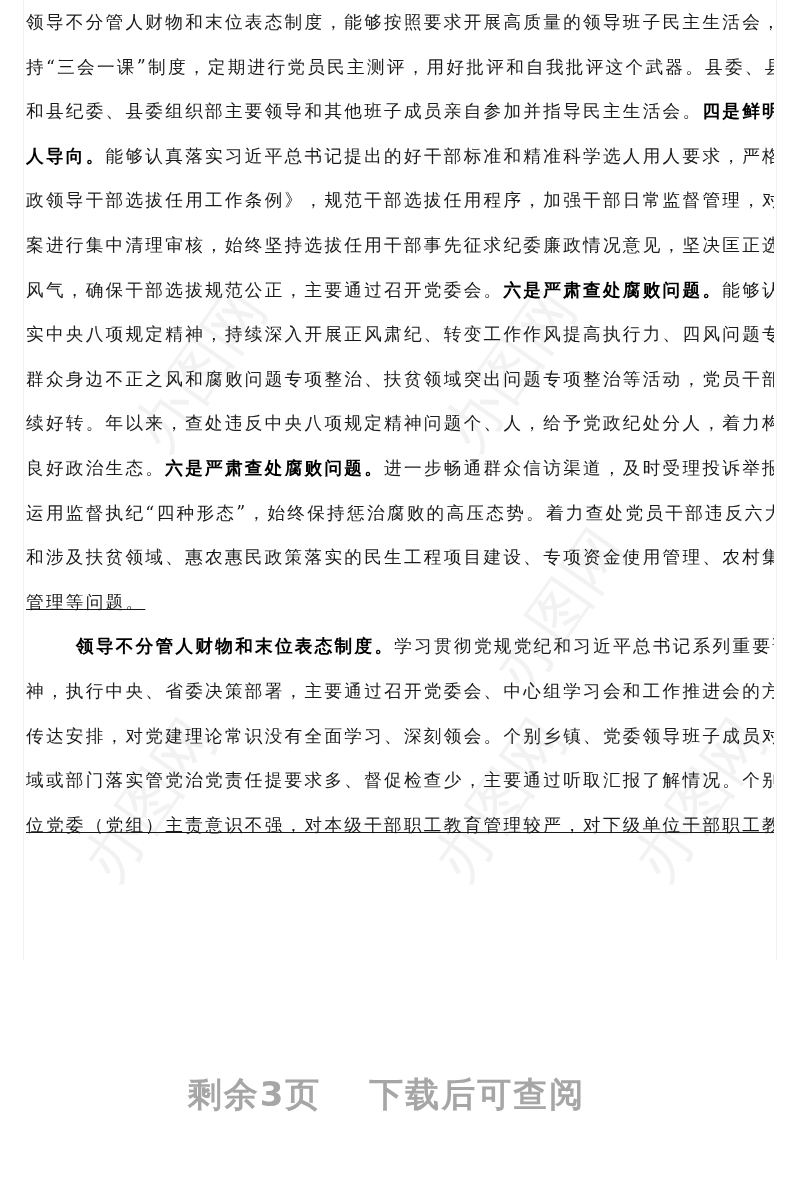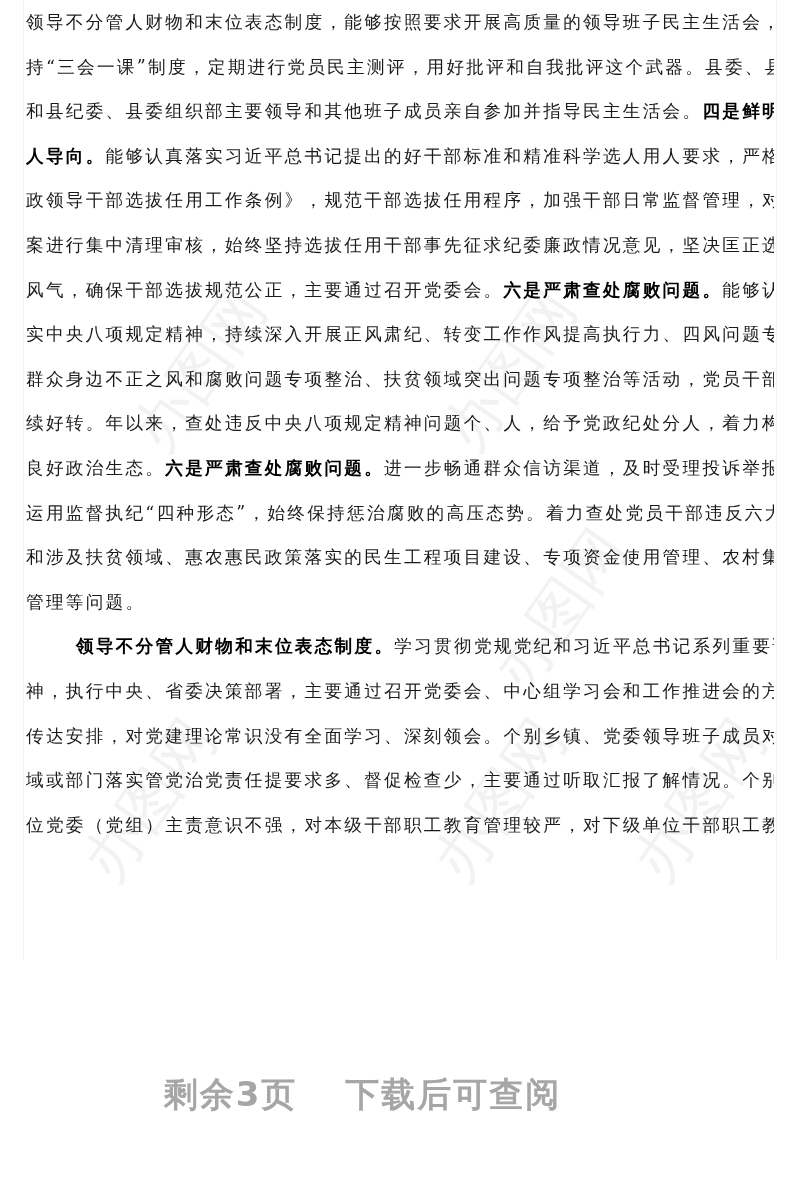--- a/index.html
+++ b/index.html
@@ -16,34 +16,34 @@
     .text {
       position: absolute; left: 26px; top: 0; width: 748px;
       font-family: "DejaVu Serif", "Liberation Serif", serif;
       font-size: 17.6px; color: #1a1a1a;
       letter-spacing: 2.3px;
     }
     .line {
       height: 44.6px; line-height: 44.6px; white-space: nowrap; overflow: hidden;
       text-align: justify; text-align-last: justify;
     }
-    .line.last { text-align-last: left; }
+    .line.last { text-align-last: left; text-decoration: underline; }
     .line.indent { padding-left: 50px; }
     .line.gap { margin-top: 21px; }
     b { font-weight: bold; color: #000; }
     .heading { font-weight: bold; text-align-last: left; padding-left: 50px; }
     .watermark {
       position: absolute; color: rgba(0,0,0,0.05); font-size: 60px;
       font-family: "DejaVu Sans", sans-serif; transform: rotate(-55deg);
       pointer-events: none; letter-spacing: 0;
     }
     .more-banner {
       position: absolute; left: 0; top: 1072px; width: 725px; text-align: center;
       font-family: "DejaVu Sans", "Liberation Sans", sans-serif;
-      font-size: 34px; font-weight: bold; color: #a6a6a6; letter-spacing: 2px;
+      font-size: 34px; font-weight: bold; color: #a6a6a6; letter-spacing: 2px; padding-left: 24px;
     }
     .more-banner span { display: inline-block; }
     .more-banner .sep { width: 48px; }
   </style>
 </head>
 <body>
 
 <div class="page">
   <div class="page-edge"></div>
   <div class="page-edge right"></div>

